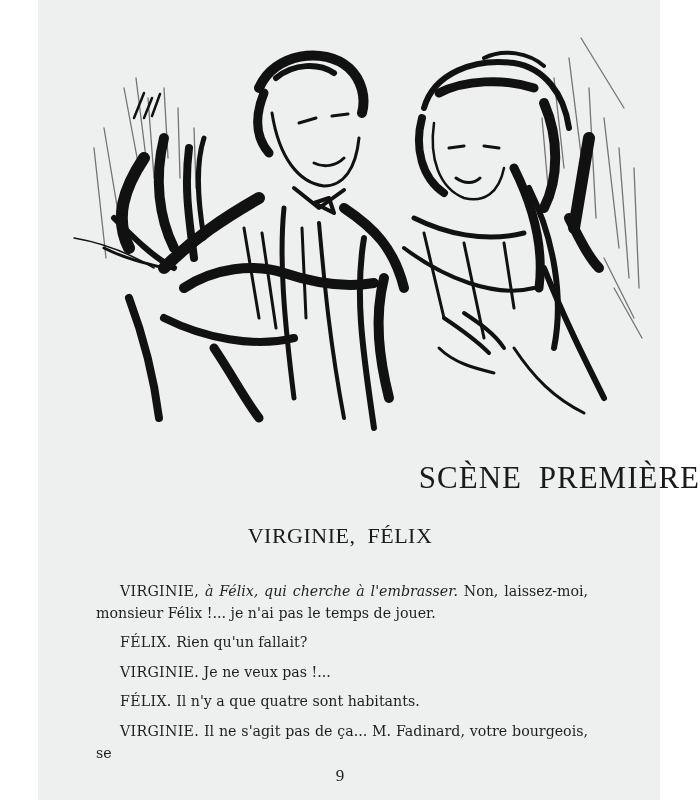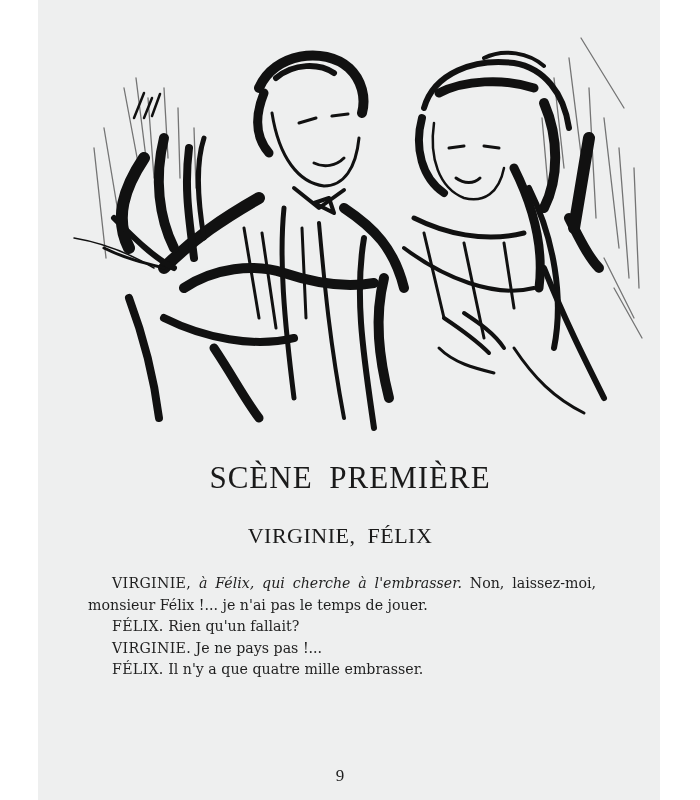--- a/index.html
+++ b/index.html
@@ -5,38 +5,38 @@
     html, body { margin: 0; padding: 0; background: #ffffff; }
     body { width: 700px; height: 800px; position: relative; overflow: hidden; }
     .page {
       position: absolute; left: 38px; top: 0; width: 622px; height: 800px;
       background: #eeefef;
     }
     .illustration {
       position: absolute; left: 44px; top: 18px; width: 610px; height: 430px;
     }
     .title {
-      position: absolute; left: 0; width: 700px; top: 460px; text-align: center;
+      position: absolute; left: 0; width: 700px; top: 460px; text-align: right;
       font-family: "Liberation Serif", "DejaVu Serif", serif;
       font-size: 31px; color: #1a1a1a; letter-spacing: 1px; word-spacing: 8px;
       line-height: 36px;
     }
     .subtitle {
       position: absolute; left: 0; width: 680px; top: 522px; text-align: center;
       font-family: "Liberation Serif", "DejaVu Serif", serif;
       font-size: 22px; color: #1a1a1a; letter-spacing: 0.5px; word-spacing: 6px;
       line-height: 28px;
     }
     .body-text {
       position: absolute; left: 88px; top: 573px; width: 508px;
       font-family: "DejaVu Serif", "Liberation Serif", serif;
       font-size: 14.2px; line-height: 21.6px; color: #1f1f1f;
       text-align: justify;
     }
-    .para { margin: 0; text-indent: 24px; }
+    .para { margin: 8px; text-indent: 24px; }
     .para .speaker { letter-spacing: 0.3px; }
     .para .direction { font-style: italic; }
     .page-number {
       position: absolute; left: 0; width: 680px; top: 766px; text-align: center;
       font-family: "Liberation Serif", "DejaVu Serif", serif;
       font-size: 17px; color: #1f1f1f;
     }
   </style>
 </head>
 <body>
@@ -138,17 +138,18 @@
     </g>
   </g>
 </svg>
 
 <div class="title">SCÈNE PREMIÈRE</div>
 <div class="subtitle">VIRGINIE, FÉLIX</div>
 
 <div class="body-text">
   <p class="para"><span class="speaker">VIRGINIE,</span> <span class="direction">à Félix, qui cherche à l'embrasser.</span><span> Non, laissez-moi, monsieur Félix !... je n'ai pas le temps de jouer.</span></p>
   <p class="para"><span class="speaker">FÉLIX.</span><span> Rien qu'un fallait?</span></p>
-  <p class="para"><span class="speaker">VIRGINIE.</span><span> Je ne pays pas !...</span></p>
-  <p class="para"><span class="speaker">FÉLIX.</span><span> Il n'y a que quatre mille embrasser.</span></p>
+  <p class="para"><span class="speaker">VIRGINIE.</span><span> Je ne veux pas !...</span></p>
+  <p class="para"><span class="speaker">FÉLIX.</span><span> Il n'y a que quatre sont habitants.</span></p>
+  <p class="para"><span class="speaker">VIRGINIE.</span><span> Il ne s'agit pas de ça... M. Fadinard, votre bourgeois, se</span></p>
 </div>
 
 <div class="page-number">9</div>
 
 </body></html>

